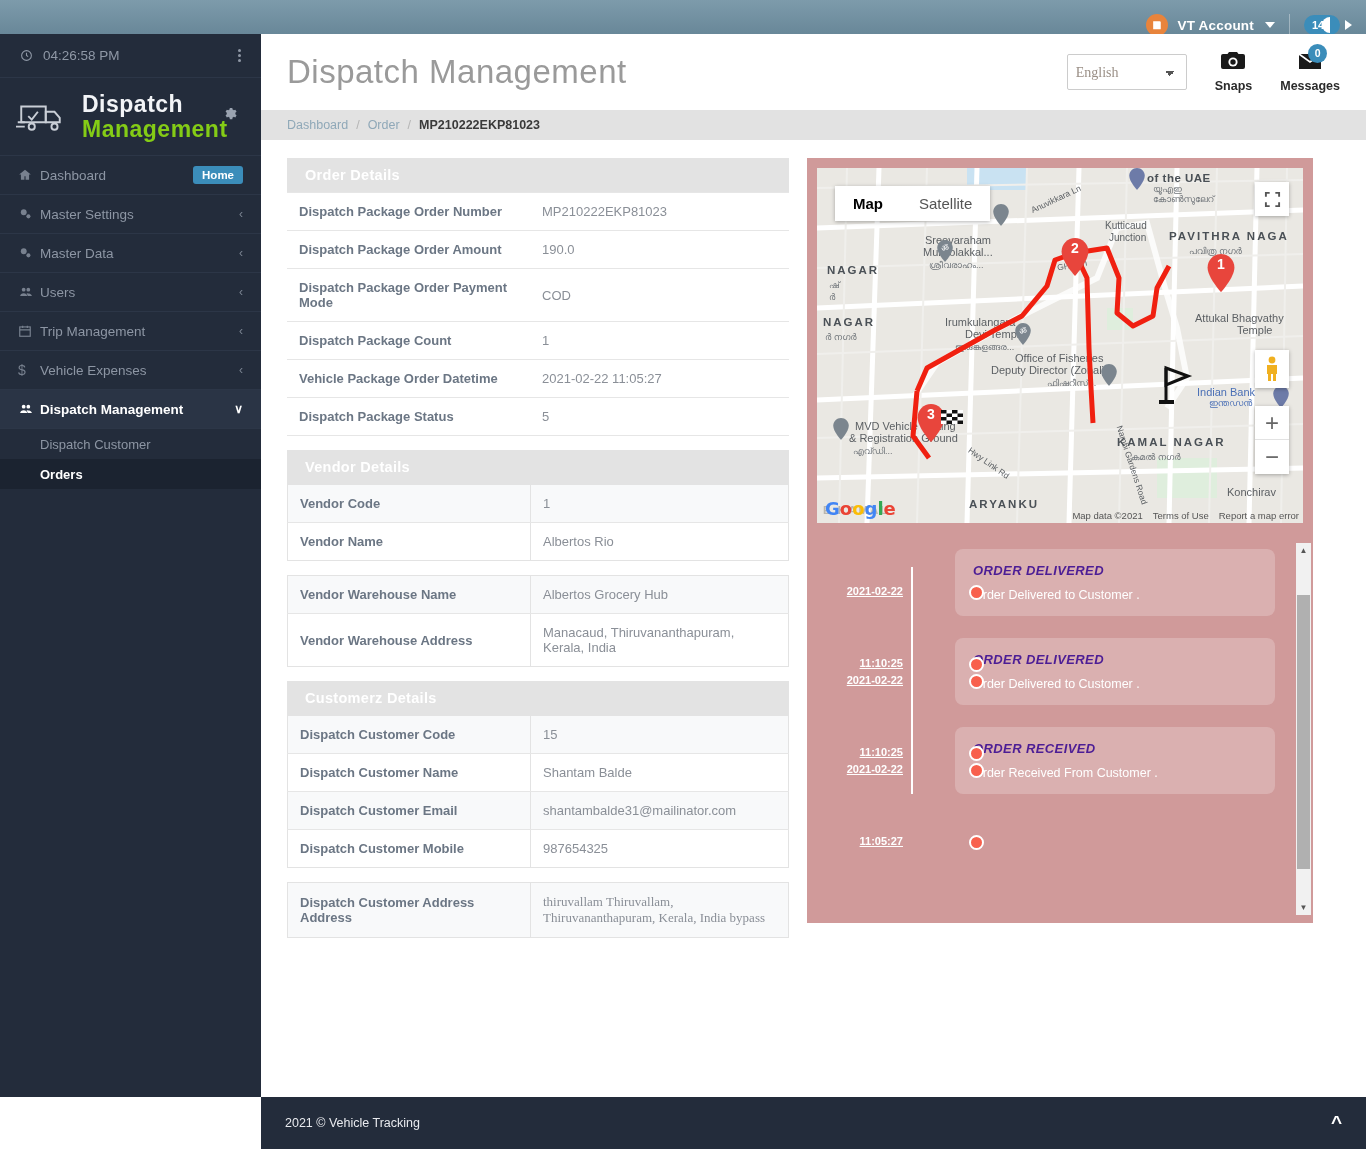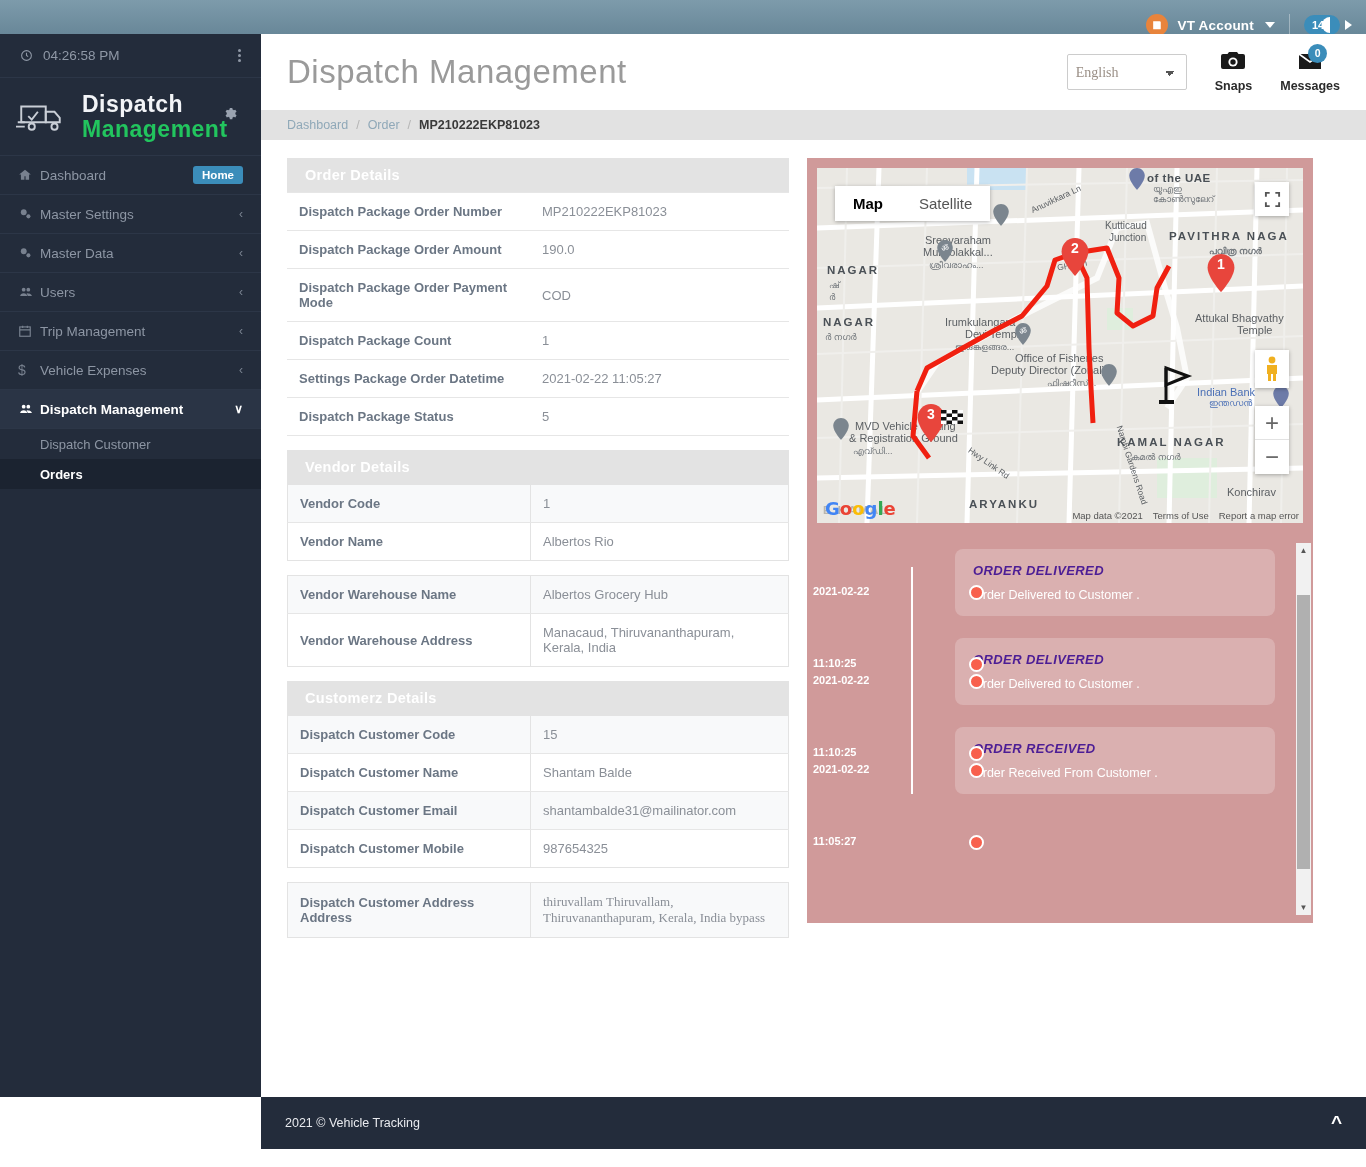--- a/index.html
+++ b/index.html
@@ -68,21 +68,21 @@
   .sb-time-left { display: flex; align-items: center; gap: 10px; }
   .sb-dots { color: #8f98a6; font-size: 15px; letter-spacing: 1px; line-height: 6px;
     display:flex; flex-direction:column; gap:2px; }
   .sb-dots i { width:3px; height:3px; background:#8f98a6; border-radius:50%; display:block;}
   .sb-brand {
     height: 78px; display: flex; align-items: center; padding: 0 16px;
     border-bottom: 1px solid #2c3647; position: relative;
   }
   .sb-brand-text { margin-left: 10px; line-height: 1.05; }
   .sb-brand-1 { color: #f2f4f7; font-size: 23px; font-weight: bold; letter-spacing: .5px; }
-  .sb-brand-2 { color: #22c55e; font-size: 23px; font-weight: bold; letter-spacing: .5px; }
+  .sb-brand-2 { color: #84cc16; font-size: 23px; font-weight: bold; letter-spacing: .5px; }
   .sb-gear { position: absolute; right: 24px; top: 28px; color: #9aa3b0; }
 
   .sb-menu { list-style: none; }
   .sb-item {
     display: flex; align-items: center; height: 39px; padding: 0 18px;
     color: #8d96a4; font-size: 13.5px; border-bottom: 1px solid #2c3647;
     cursor: pointer; position: relative;
   }
   .sb-item .ic { width: 22px; display:flex; align-items:center; color:#78818f; }
   .sb-item .lb { flex: 1; }
@@ -233,22 +233,22 @@
     background: #d09a9a; width: 506px; height: 390px; position: relative;
     padding: 16px 0 0 0; overflow: hidden;
   }
   .tl-inner { position: relative; padding-left: 66px; }
   .tl-line {
     position: absolute; left: 104px; top: 18px; bottom: 0; width: 2px;
     background: #fff;
   }
   .tl-row { position: relative; display: flex; align-items: flex-start; }
   .tl-date {
-    position: absolute; left: -60px; width: 90px; 
-    color: #fff; font-size: 11px; font-weight: bold;
+    position: absolute; left: -60px; width: 90px; text-align: right;
+    color: #fff; font-size: 11px; font-weight: bold; text-decoration: underline;
   }
   .tl-dot {
     position: absolute; left: 32px; width: 15px; height: 15px; border-radius: 50%;
     background: #f8604d; border: 2.5px solid #fff; z-index: 3;
   }
   .tl-card {
     margin-left: 82px; background: rgba(255,255,255,.22); border-radius: 8px;
     padding: 14px 18px; width: 320px;
   }
   .tl-card h4 { color: #4c1d95; font-size: 13px; font-weight: bold; letter-spacing: .4px; margin-bottom: 10px; font-style: italic;}
@@ -473,21 +473,21 @@
               </tr>
           <tr>
                 <td class="k">Dispatch Package Order Payment Mode</td>
                 <td class="v">COD</td>
               </tr>
           <tr>
                 <td class="k">Dispatch Package Count</td>
                 <td class="v">1</td>
               </tr>
           <tr>
-                <td class="k">Settings Package Order Datetime</td>
+                <td class="k">Vehicle Package Order Datetime</td>
                 <td class="v">2021-02-22 11:05:27</td>
               </tr>
           <tr>
                 <td class="k">Dispatch Package Status</td>
                 <td class="v">5</td>
               </tr>
         </tbody>
           </table>
 
         <div class="gap"></div>
@@ -586,21 +586,21 @@
               <path d="M96 230 L120 195 L200 150 L280 110 L300 60 L330 55 L348 120 L360 160 L370 210 L350 240" stroke="#fff" stroke-width="6" fill="none" opacity=".8"></path>
             </svg>
 
             <svg class="map-bg" viewBox="0 0 486 355" preserveAspectRatio="none" style="z-index:3;">
               <path d="M100 223 L110 200 L178 162 L205 148 L230 118 L238 92 L258 85 L270 110 L272 180 L274 220 L276 255" stroke="#f02010" stroke-width="5" fill="none" stroke-linejoin="round"></path>
               <path d="M258 85 L290 80 L302 110 L300 145 L316 158 L336 148 L340 120 L352 98" stroke="#f02010" stroke-width="5" fill="none" stroke-linejoin="round"></path>
               <path d="M100 223 L96 268 L112 290" stroke="#f02010" stroke-width="5" fill="none" stroke-linejoin="round"></path>
             </svg>
 
             <div class="maplbl big" style="left:352px;top:62px;">PAVITHRA NAGA</div>
-            <div class="maplbl mal" style="left:392px;top:78px;font-weight:bold;">പവിത്ര നഗർ</div>
+            <div class="maplbl mal" style="left:372px;top:78px;">പവിത്ര നഗർ</div>
             <div class="maplbl" style="left:288px;top:52px;">Kutticaud</div>
             <div class="maplbl" style="left:292px;top:64px;">Junction</div>
             <div class="maplbl" style="left:108px;top:66px;font-size:11px;">Sreevaraham</div>
             <div class="maplbl" style="left:106px;top:78px;font-size:11px;">Mukkolakkal...</div>
             <div class="maplbl mal" style="left:112px;top:92px;">ശ്രീവരാഹം...</div>
             <div class="maplbl big" style="left:10px;top:96px;">NAGAR</div>
             <div class="maplbl mal" style="left:12px;top:112px;">ഷ്</div>
             <div class="maplbl mal" style="left:12px;top:124px;">ർ</div>
             <div class="maplbl big" style="left:6px;top:148px;">NAGAR</div>
             <div class="maplbl mal" style="left:8px;top:164px;">ർ നഗർ</div>

